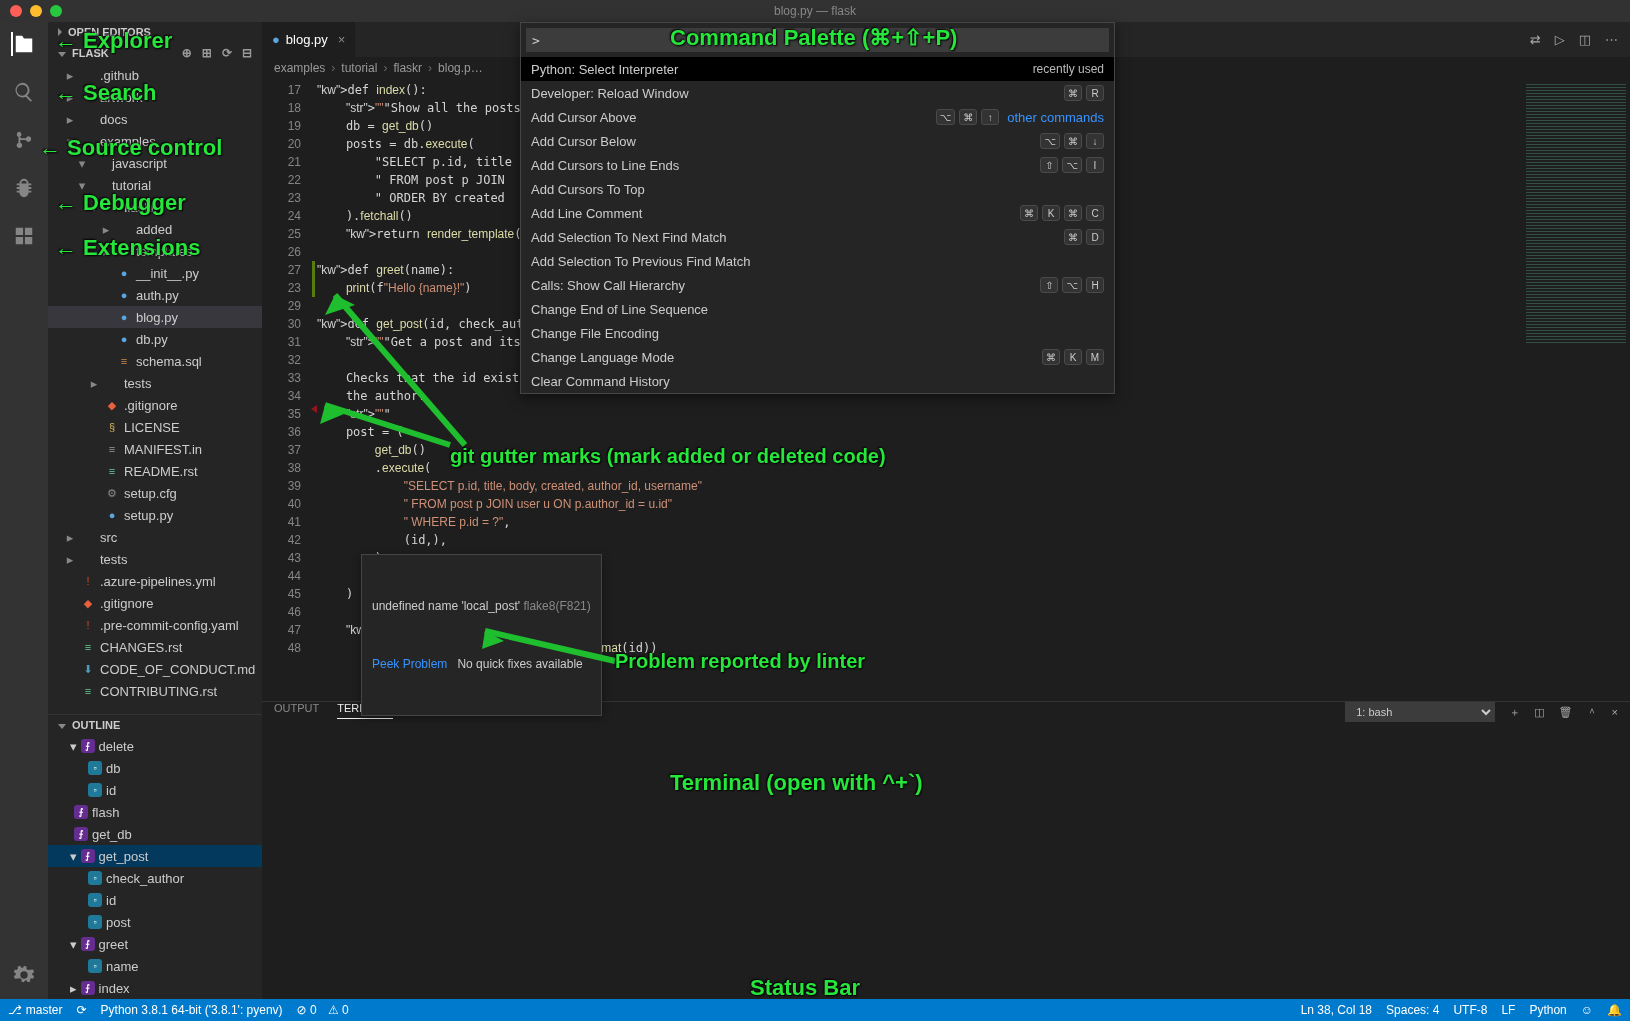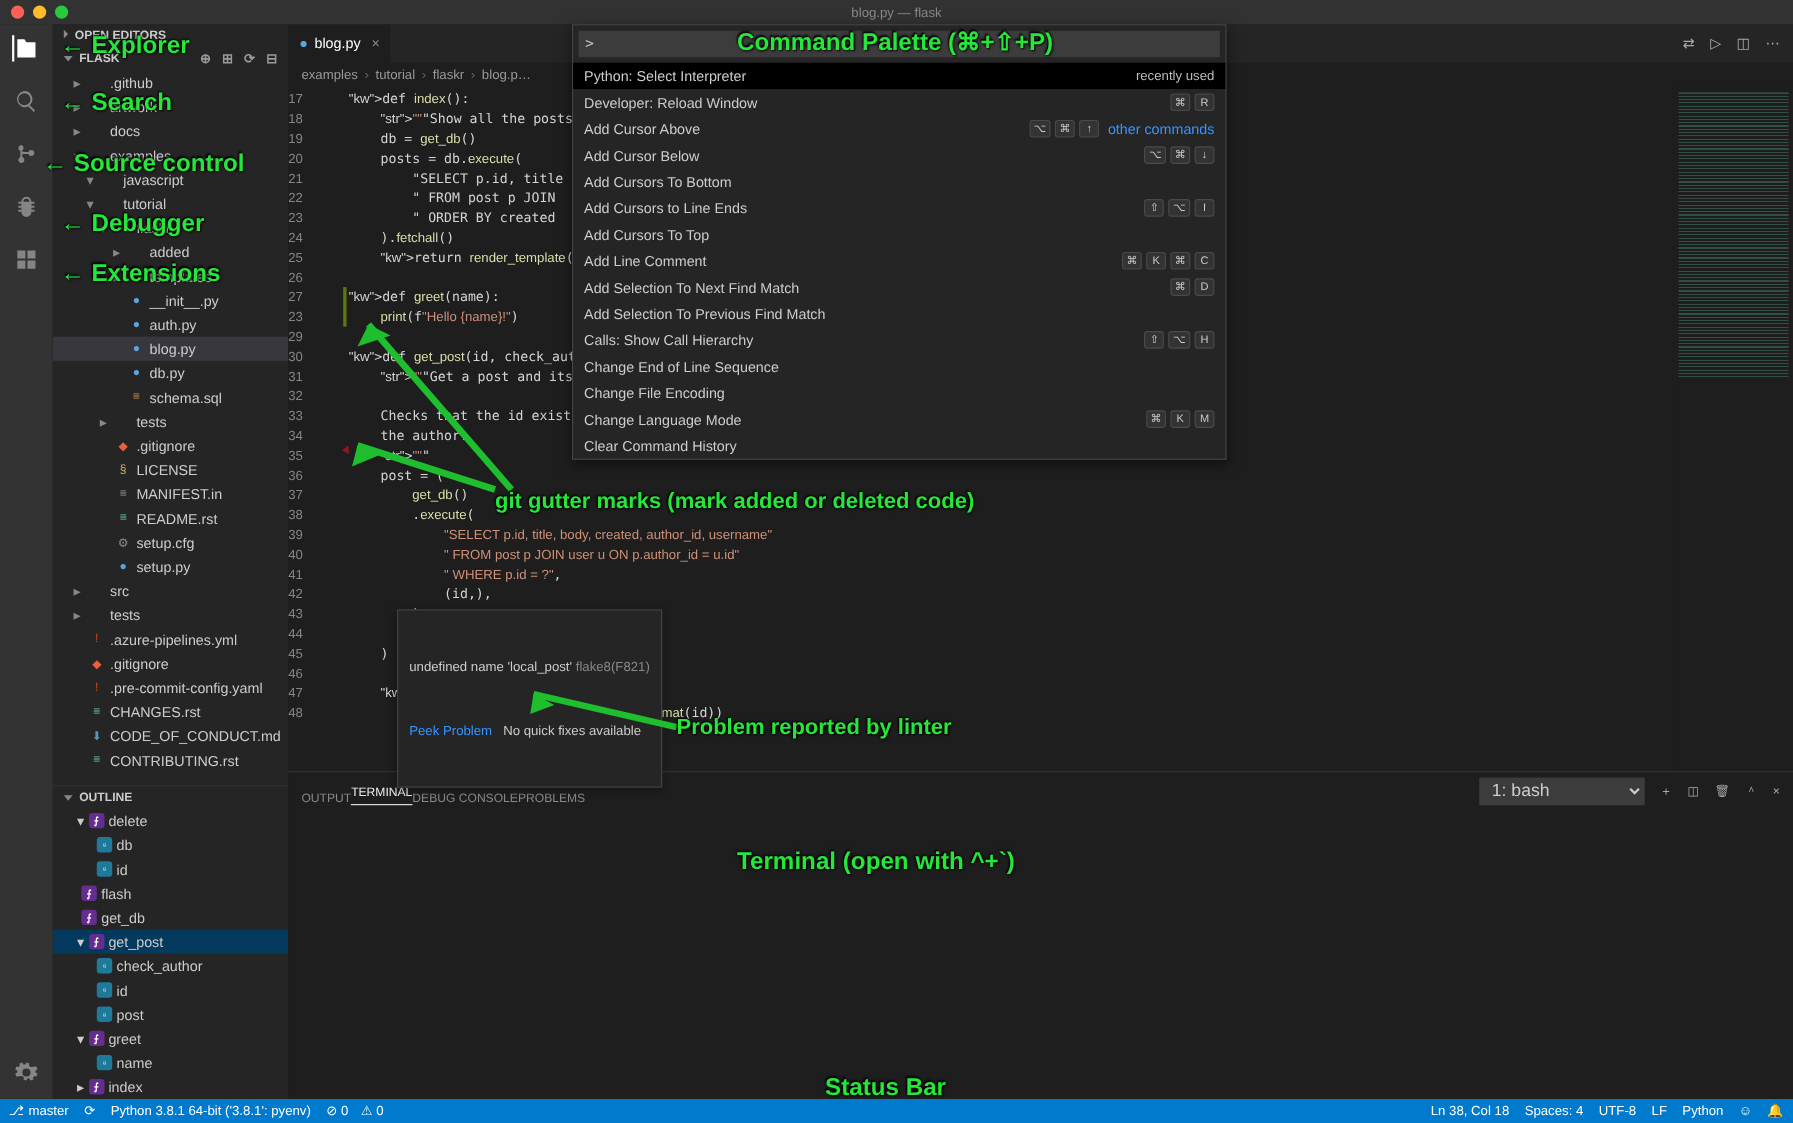--- a/index.html
+++ b/index.html
@@ -42,41 +42,41 @@
 
 
 .edcol{flex:1;display:flex;flex-direction:column;background:#1e1e1e;min-width:0}
 .tabs{height:35px;background:#252526;display:flex;align-items:center}
 .tab{height:35px;display:flex;align-items:center;gap:6px;padding:0 10px;background:#1e1e1e;color:#fff;font-size:13px}
 .tab .x{color:#888;margin-left:4px}
 .tabs .actions{margin-left:auto;display:flex;gap:14px;padding-right:12px;color:#aaa}
 .crumb{height:22px;display:flex;align-items:center;padding:0 12px;color:#999;font-size:12px;gap:6px}
 .crumb .sep{color:#666}
 .ed-body{flex:1;display:flex;position:relative;min-height:0}
-.gutters{width:55px;color:#858585;font-family:Menlo,monospace;font-size:12px;padding-right:16px;line-height:18px;padding-top:2px;user-select:none;position:relative}
+.gutters{width:55px;text-align:right;color:#858585;font-family:Menlo,monospace;font-size:12px;padding-right:16px;line-height:18px;padding-top:2px;user-select:none;position:relative}
 .gut-line{height:18px}
 .git-add{position:absolute;right:2px;width:3px;background:#587c0c}
 .git-del{position:absolute;right:0;width:0;height:0;border-top:4px solid transparent;border-bottom:4px solid transparent;border-right:6px solid #94151b}
 .code{flex:1;font-family:Menlo,monospace;font-size:12px;line-height:18px;white-space:pre;color:#d4d4d4;padding-top:2px;position:relative}.fnname{color:#dcdcaa}.str{color:#ce9178}.num{color:#b5cea8}
 .hover-box{position:absolute;background:#252526;border:1px solid #454545;padding:6px 10px;font-size:12px;color:#ccc;box-shadow:0 2px 8px rgba(0,0,0,.4)}
 .hover-box .flake{color:#888}
 .hover-box .peek{color:#3794ff}
 .underline-err{text-decoration:underline wavy #f14c4c}
 .minimap{width:110px;background:#1e1e1e;border-left:1px solid #1e1e1e;position:relative}
 .minimap .mm-content{position:absolute;top:5px;right:4px;width:100px;height:260px;opacity:.35;background:
  repeating-linear-gradient(#5a8 0 1px, transparent 1px 3px),
  repeating-linear-gradient(90deg, transparent 0 6px, #1e1e1e 6px 8px);}
 
 
 .panel{height:298px;background:#1e1e1e;border-top:1px solid #333;display:flex;flex-direction:column}
-.ptabs{height:30px;display:flex;align-items:flex-end;padding:0 12px;color:#888;font-size:11px}
+.ptabs{height:30px;display:flex;align-items:flex-start;gap:18px;padding:0 12px;color:#888;font-size:11px}
 .ptabs .pt{cursor:pointer}
 .ptabs .pt.active{color:#eee;border-bottom:1px solid #eee;padding-bottom:4px}
 .ptabs .pright{margin-left:auto;display:flex;align-items:center;gap:14px;color:#aaa}
-.ptabs select{background:#3c3c3c;border:1px solid #3c3c3c;color:#ccc;font-size:16px;padding:2px 6px;width:150px}
+.ptabs select{background:#3c3c3c;border:1px solid #3c3c3c;color:#ccc;font-size:11px;padding:2px 6px;width:150px}
 .term{flex:1;font-family:Menlo,monospace;font-size:12px;line-height:16px;padding:4px 10px;color:#ccc;white-space:pre}
 
 
 .status{height:22px;background:#007acc;color:#fff;display:flex;align-items:center;font-size:12px;padding:0 8px;gap:14px}
 .status .right{margin-left:auto;display:flex;gap:14px;align-items:center}
 .status .item{display:flex;align-items:center;gap:4px}
 
 
 .palette{position:absolute;top:22px;left:520px;width:595px;background:#252526;border:1px solid #454545;box-shadow:0 4px 12px rgba(0,0,0,.5);z-index:50}
 .palette .inp{background:#3c3c3c;margin:5px;height:24px;display:flex;align-items:center;padding:0 6px;color:#ccc;font-family:Menlo,monospace}
@@ -579,23 +579,20 @@
       </div>
       <div class="row">
         <span>Add Cursor Below</span>
         <span class="keys">
           <span class="key">⌥</span>
           <span class="key">⌘</span>
           <span class="key">↓</span>
         </span>
       </div>
       <div class="row">
-        <span>Add Cursors To Bottom</span>
-      </div>
-      <div class="row">
         <span>Add Cursors to Line Ends</span>
         <span class="keys">
           <span class="key">⇧</span>
           <span class="key">⌥</span>
           <span class="key">I</span>
         </span>
       </div>
       <div class="row">
         <span>Add Cursors To Top</span>
       </div>

